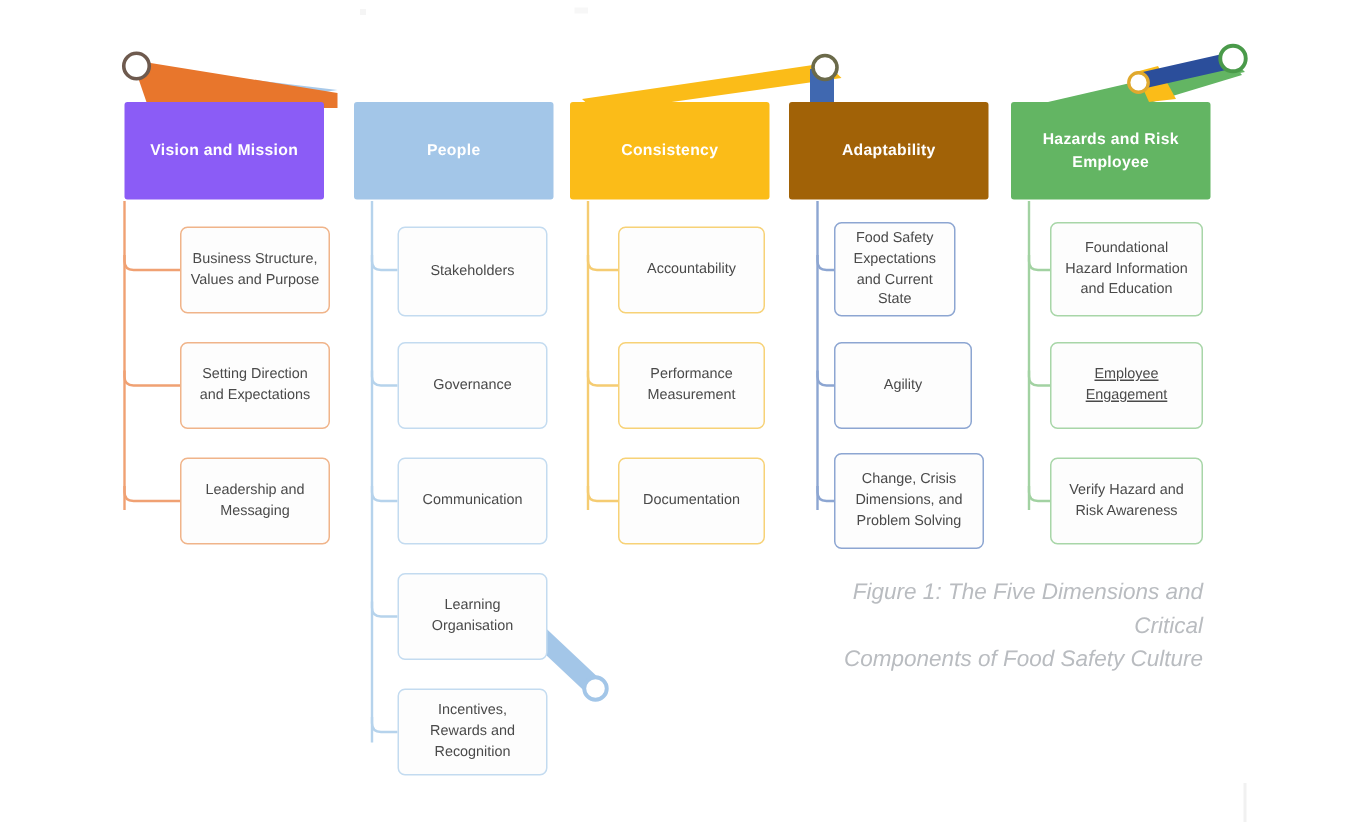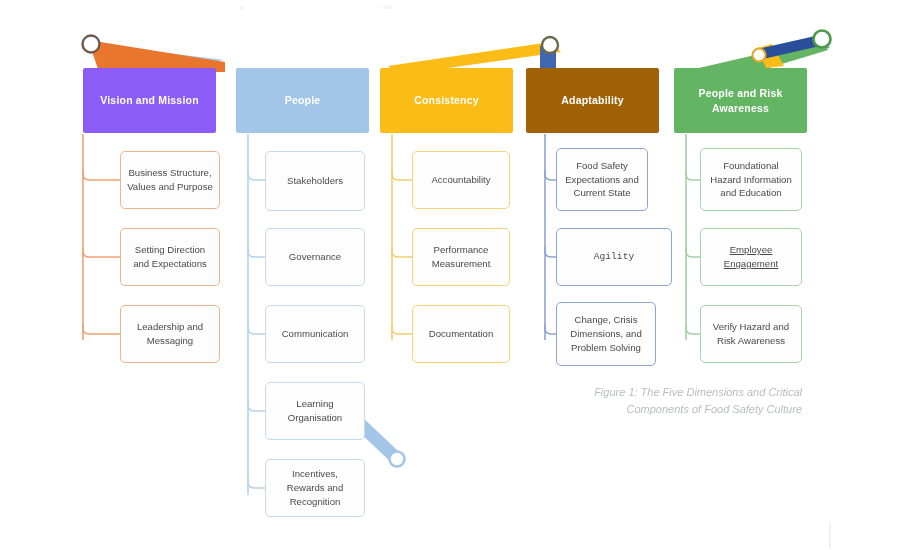--- a/index.html
+++ b/index.html
@@ -53,21 +53,21 @@
     border-radius: 5px;
     color: #4a4a4a;
     font-size: 9.6px;
     line-height: 1.45;
     padding: 3px 6px;
   }
   .caption {
     position: absolute;
     font-style: italic;
     color: #b9bcc0;
-    font-size: 11px;
+    font-size: 15px;
     line-height: 1.5;
     text-align: right;
     width: 262px;
   }
   .artifact {
     position: absolute;
     background: #e3e3e3;
   }
 </style>
 </head>
@@ -143,21 +143,21 @@
 
   <div class="col-header" style="left:380px; top:68px; width:133px; height:65px; background:#FBBC18;">
     <span>Consistency</span>
   </div>
 
   <div class="col-header" style="left:526px; top:68px; width:133px; height:65px; background:#a16207;text-align:right;">
     <span>Adaptability</span>
   </div>
 
   <div class="col-header" style="left:674px; top:68px; width:133px; height:65px; background:#63B563;">
-    <span>People and Risk Awareness</span>
+    <span>Hazards and Risk Employee</span>
   </div>
 
   <svg class="layer" viewBox="0 0 900 550">
     <circle cx="91" cy="44" r="8.5" fill="#ffffff" stroke="#6e5a4e" stroke-width="2.4"></circle>
     <circle cx="550" cy="45" r="8" fill="#ffffff" stroke="#6b6a4a" stroke-width="2.4"></circle>
     <circle cx="822" cy="39" r="8.5" fill="#ffffff" stroke="#4a9a4a" stroke-width="2.6"></circle>
     <circle cx="759" cy="55" r="6.5" fill="#ffffff" stroke="#E0A92E" stroke-width="2.2"></circle>
     <circle cx="397" cy="459" r="7.5" fill="#ffffff" stroke="#A3C6E8" stroke-width="2.6"></circle>
   </svg>
 
@@ -190,24 +190,24 @@
   <div class="node-box" style="left:412px; top:151px; width:98px; height:58px; border-color:#F7D277;">
     <span>Accountability</span>
   </div>
   <div class="node-box" style="left:412px; top:228px; width:98px; height:58px; border-color:#F7D277;">
     <span>Performance Measurement</span>
   </div>
   <div class="node-box" style="left:412px; top:305px; width:98px; height:58px; border-color:#F7D277;">
     <span>Documentation</span>
   </div>
 
-  <div class="node-box" style="left:556px; top:148px; width:92px; height:63px; border-color:#8DA6D2;">
+  <div class="node-box" style="left:556px; top:148px; width:81px; height:63px; border-color:#8DA6D2;">
     <span>Food Safety Expectations and Current State</span>
   </div>
-  <div class="node-box" style="left:556px; top:228px; width:116px; height:58px; border-color:#8DA6D2;font-family:Liberation Mono, monospace;">
+  <div class="node-box" style="left:556px; top:228px; width:92px; height:58px; border-color:#8DA6D2;">
     <span>Agility</span>
   </div>
   <div class="node-box" style="left:556px; top:302px; width:100px; height:64px; border-color:#8DA6D2;">
     <span>Change, Crisis Dimensions, and Problem Solving</span>
   </div>
 
   <div class="node-box" style="left:700px; top:148px; width:102px; height:63px; border-color:#A8D6A8;">
     <span>Foundational Hazard Information and Education</span>
   </div>
   <div class="node-box" style="left:700px; top:228px; width:102px; height:58px; border-color:#A8D6A8;text-decoration:underline;">

